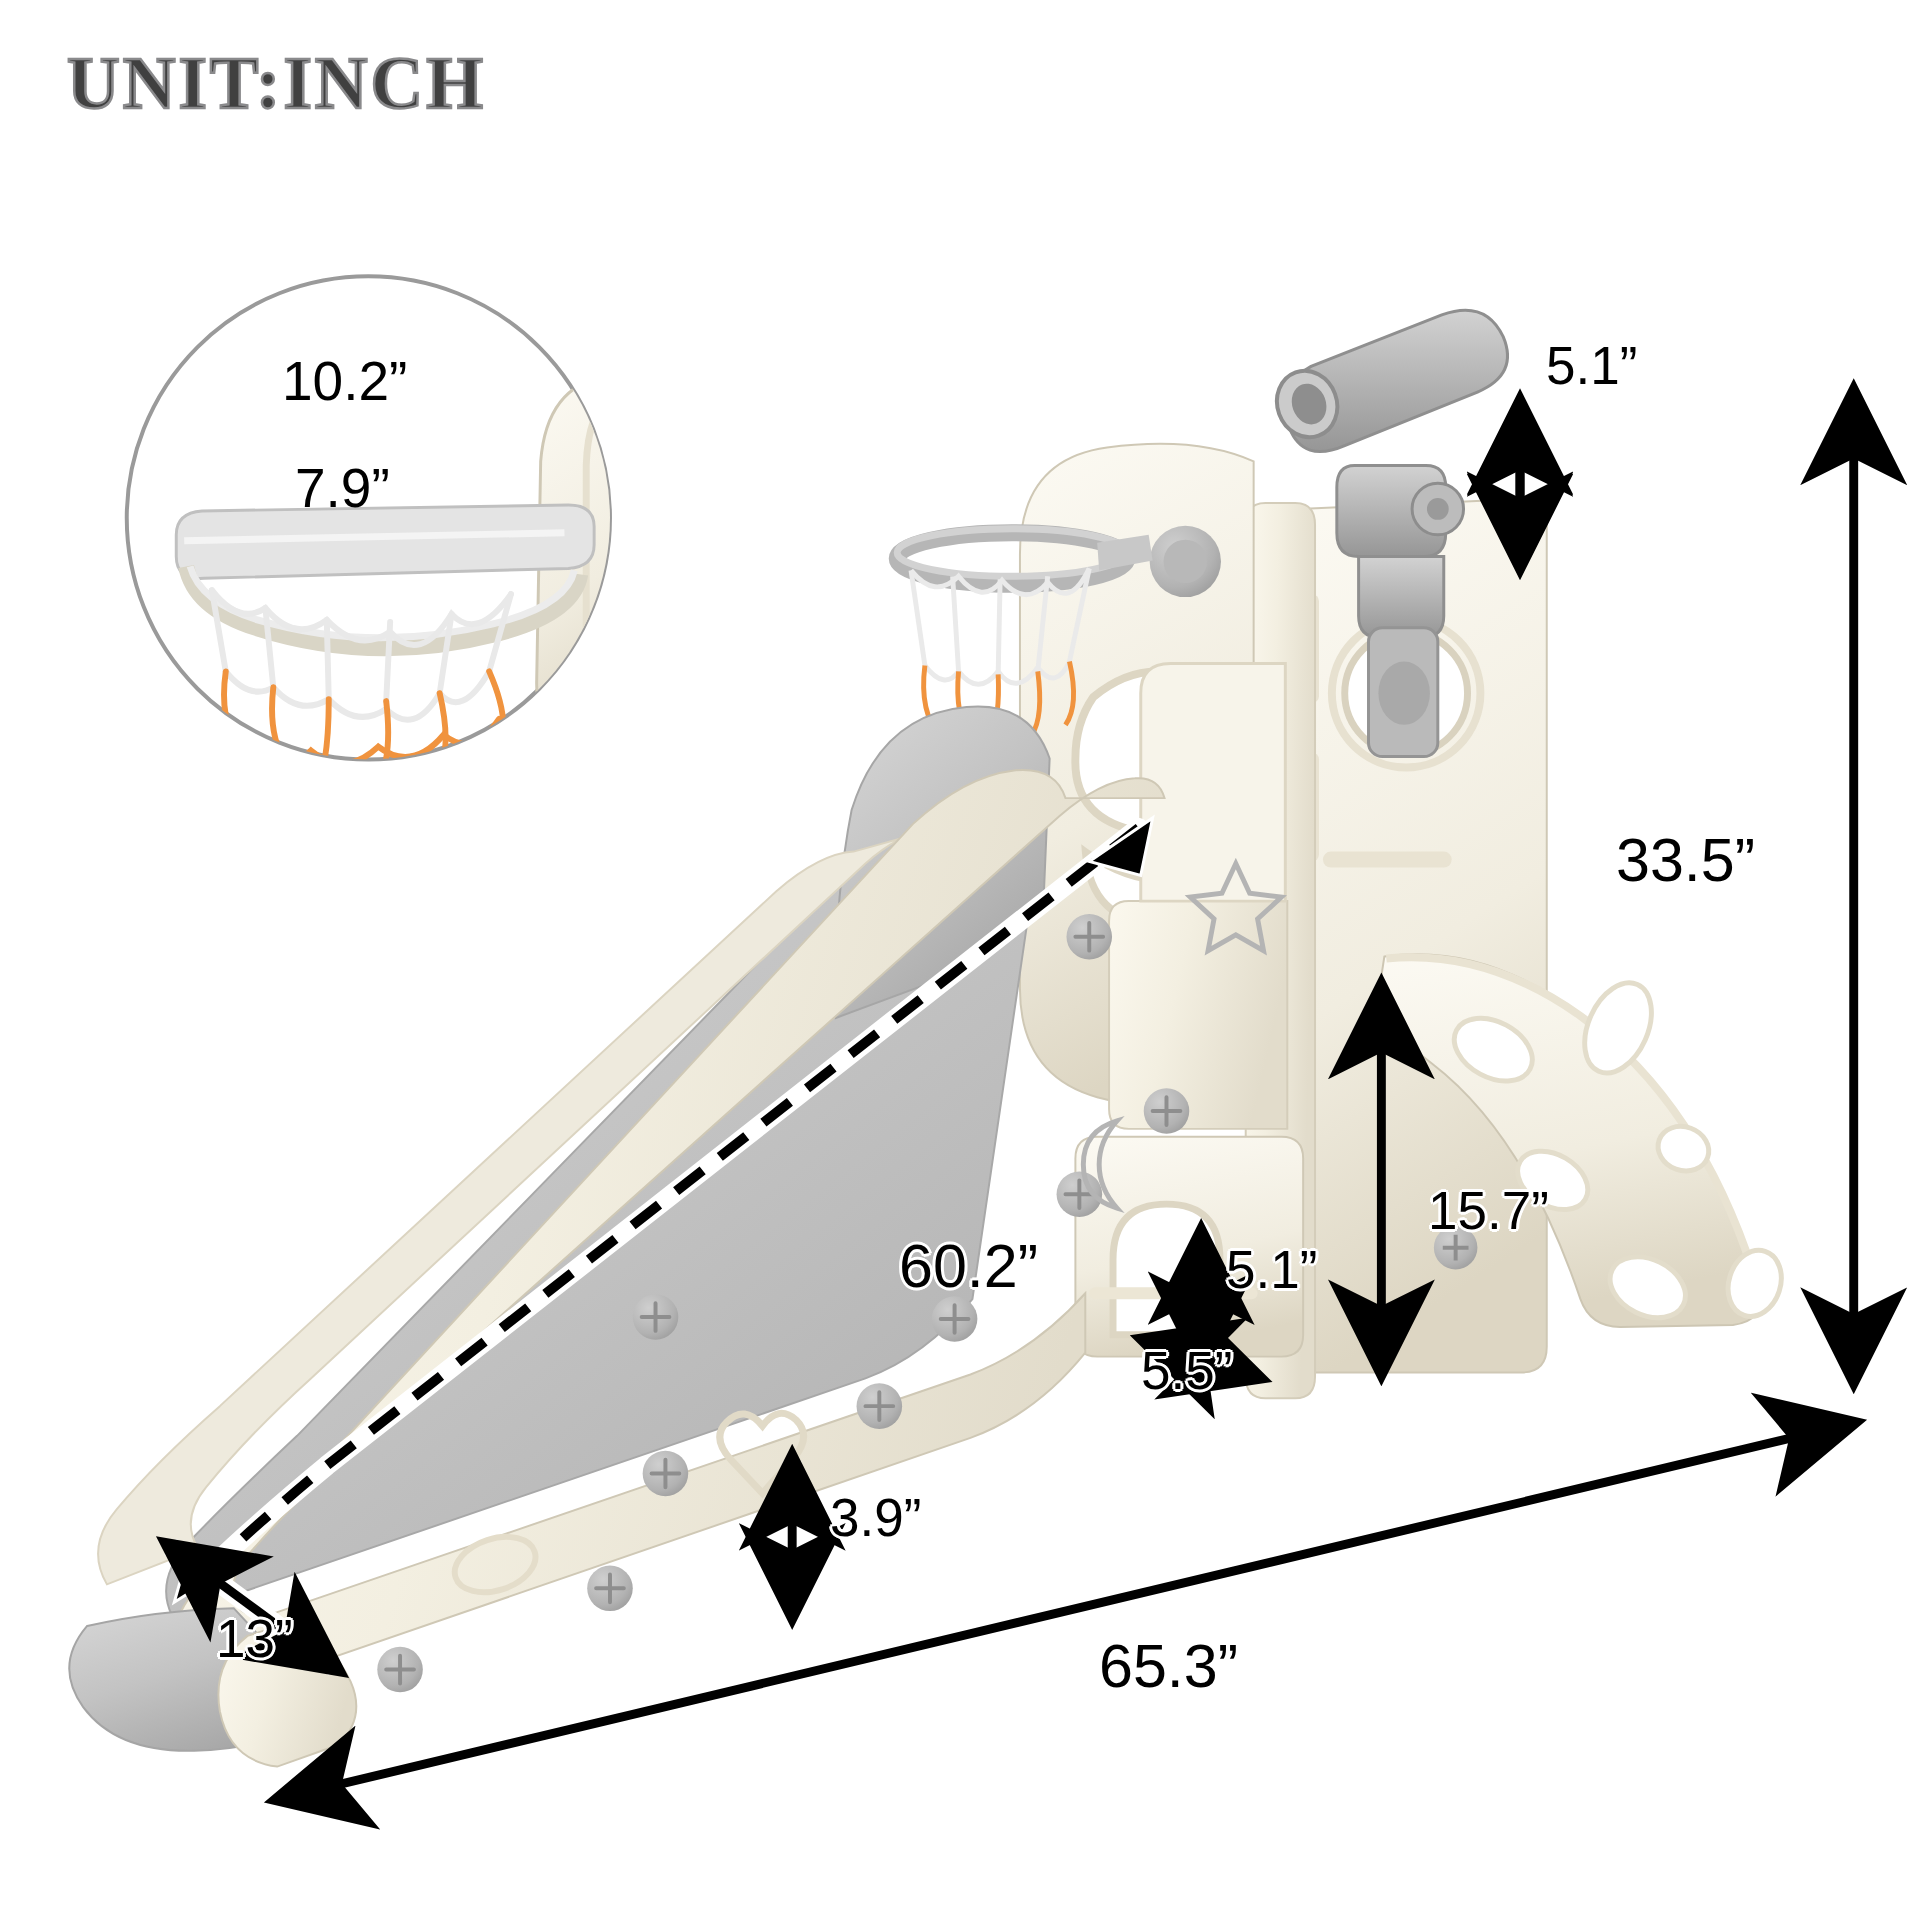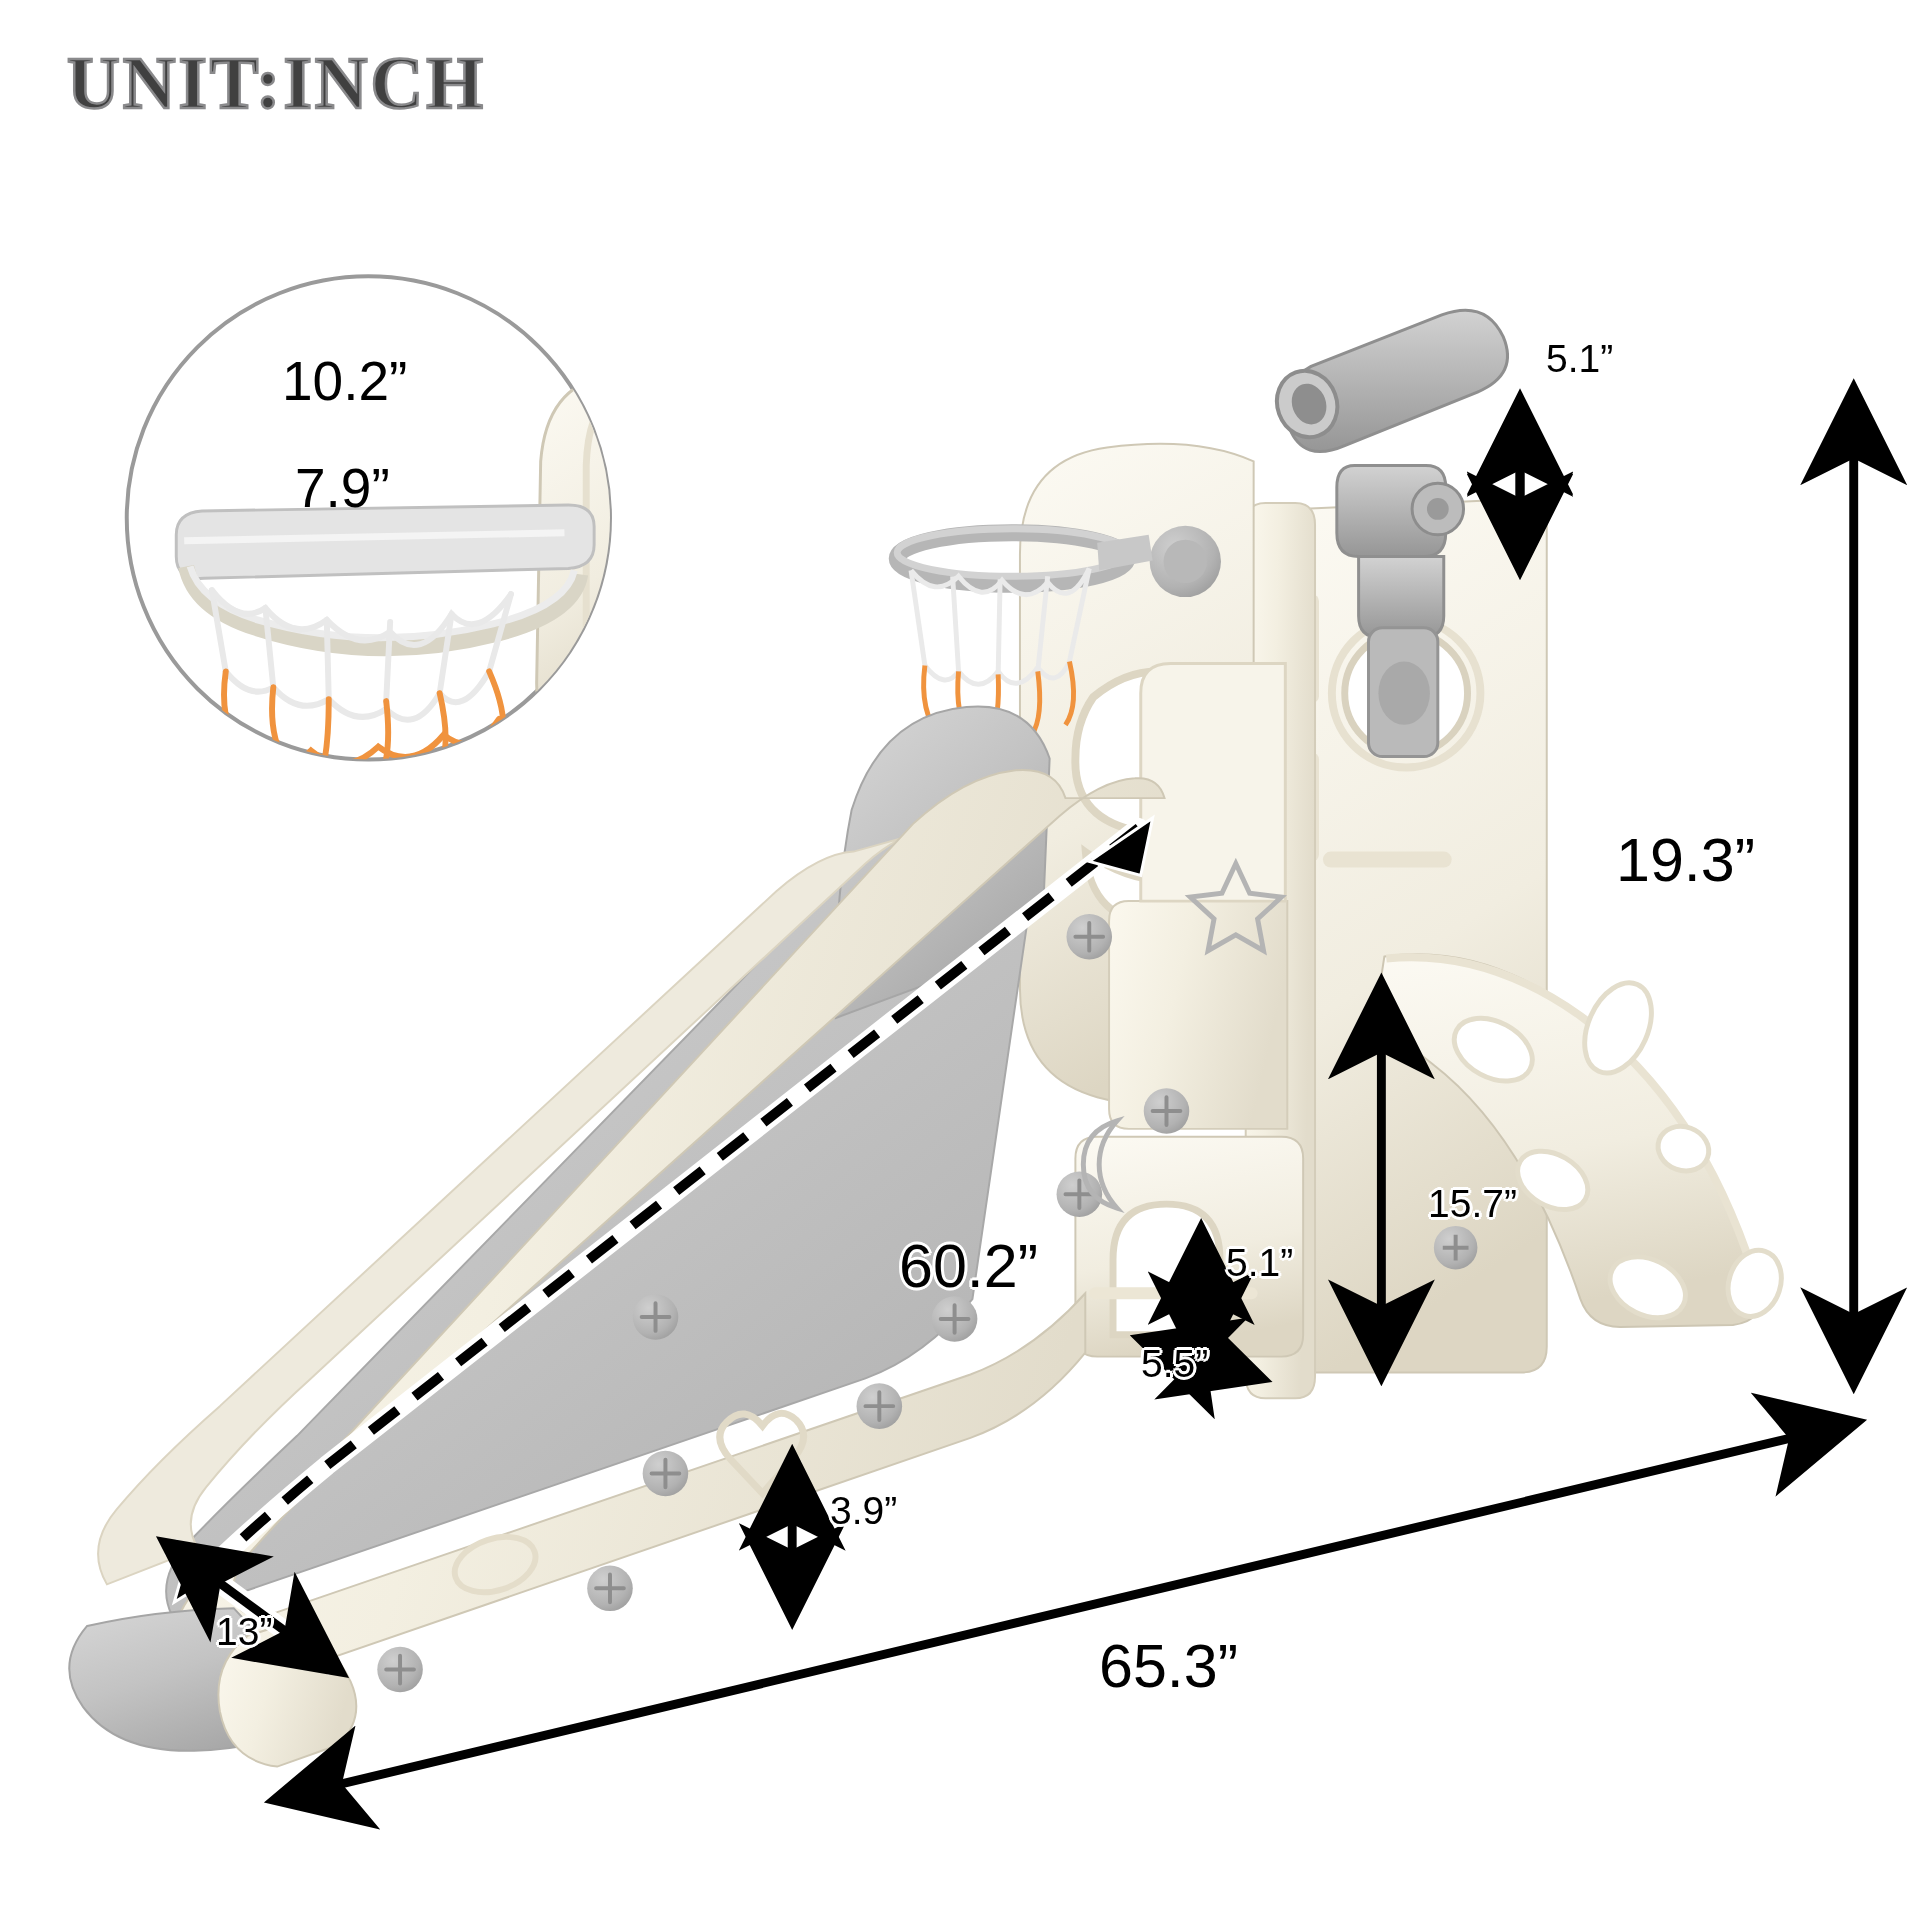--- a/index.html
+++ b/index.html
@@ -36,21 +36,21 @@
   }
   #product-layer { z-index: 2; }
   #dim-layer { z-index: 5; pointer-events: none; }
   #inset-layer { z-index: 7; }
   #label-layer { z-index: 9; border-radius: 10px; }
 
   
   .dimlabel {
     position: absolute;
     font-family: "Liberation Sans", sans-serif;
-    font-size: 39px;
+    font-size: 53px;
     font-weight: 400;
     color: #000000;
     white-space: nowrap;
     line-height: 1;
     text-shadow:
       3px 0 0 #fff, -3px 0 0 #fff, 0 3px 0 #fff, 0 -3px 0 #fff,
       2px 2px 0 #fff, -2px 2px 0 #fff, 2px -2px 0 #fff, -2px -2px 0 #fff;
   }
   .dimlabel.plain { text-shadow: none; }
   .dimlabel.big { font-size: 61px; }
@@ -378,21 +378,21 @@
   </svg>
 
   <div class="layer" id="label-layer">
 
     <div class="dimlabel inset plain" style="left:282px; top:354px;">10.2”</div>
 
     <div class="dimlabel inset plain" style="left:295px; top:461px;">7.9”</div>
 
     <div class="dimlabel plain" style="left:1546px; top:339px;">5.1”</div>
 
-    <div class="dimlabel big plain" style="left:1616px; top:830px;">19.3”</div>
+    <div class="dimlabel big plain" style="left:1616px; top:830px;">33.5”</div>
 
     <div class="dimlabel" style="left:1404px; top:1184px;margin-left:24px;">15.7”</div>
 
     <div class="dimlabel" style="left:1226px; top:1243px;">5.1”</div>
 
     <div class="dimlabel" style="left:1141px; top:1344px;">5.5”</div>
 
     <div class="dimlabel big" style="left:899px; top:1236px;">60.2”</div>
 
     <div class="dimlabel" style="left:830px; top:1491px;">3.9”</div>

